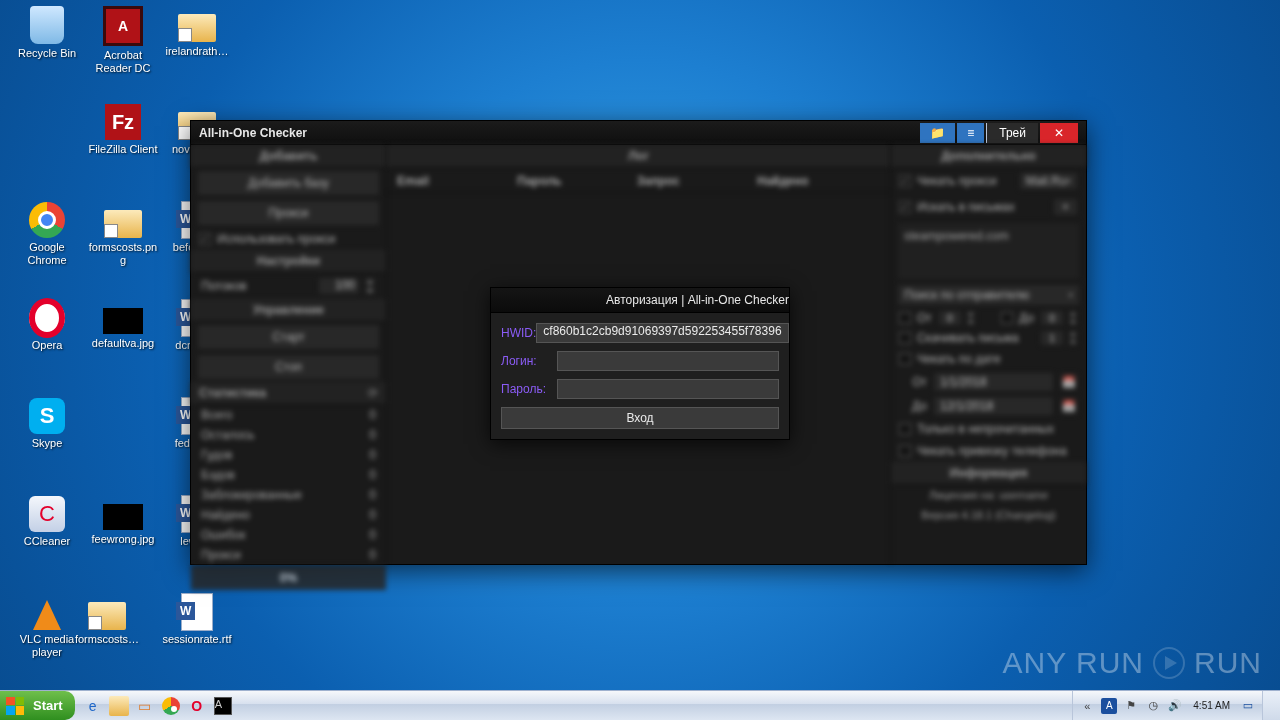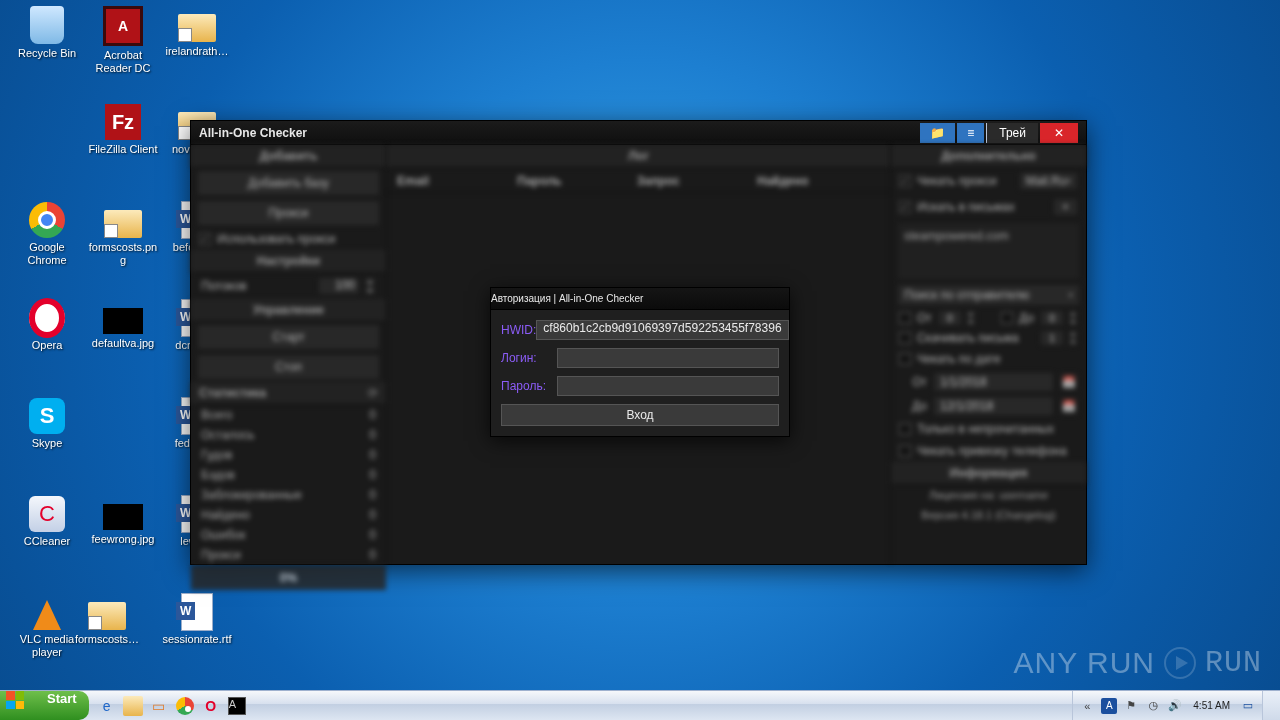--- a/index.html
+++ b/index.html
@@ -177,23 +177,23 @@
     width: 300px;
     background: #1f1f1f;
     border: 1px solid #000;
     box-shadow: 0 4px 18px rgba(0,0,0,0.7);
     color: #dedede;
     font-size: 12px;
   }
   .modal .m-title{
     background: linear-gradient(#151515,#0b0b0b);
     color:#e8e8e8;
-    text-align:left;
+    text-align:right;
     padding:5px 0;
-    font-size:10px;
+    font-size:12px;
     border-bottom:1px solid #000;
   }
   .modal .m-body{ padding:10px 10px 10px; }
   .m-row{ display:flex; align-items:center; margin-bottom:8px; }
   .m-row label{ width:56px; color:#8b5cf6; }
   .m-row .m-input{
     flex:1; height:20px;
     background:#3a3a3a; border:1px solid #555;
     color:#eaeaea; padding:0 6px; font-size:12px;
   }
@@ -218,21 +218,21 @@
   
   .taskbar{
     position:absolute; left:0; right:0; bottom:0; height:30px;
     background: linear-gradient(#f6f8fb, #d7e0ee 45%, #c2cfe2 46%, #dde6f2);
     border-top:1px solid #9fb1ce;
     display:flex; align-items:center;
     font-size:11px; color:#222;
   }
   .start-btn{
     height:100%; padding:0 12px 0 6px;
-    display:flex;gap:23px;
+    display:flex;align-items:center;gap:9px;
     background:linear-gradient(#6fbf4b,#2f8f1f);
     color:#fff; font-weight:bold; font-size:13px;
     border-radius:0 10px 10px 0;
     cursor:pointer;
   }
   .start-orb{
     width:18px;height:18px;display:grid;grid-template:1fr 1fr/1fr 1fr;gap:1px;
   }
   .start-orb span:nth-child(1){background:#f35325;}
   .start-orb span:nth-child(2){background:#81bc06;}
@@ -538,21 +538,21 @@
       </div>
   </div>
 </div>
 
 <div class="watermark">
   <span style="font-family:Arial;letter-spacing:1px;display:inline-flex;align-items:center;gap:2px">ANY RUN</span>
   <svg width="34" height="34" viewBox="0 0 34 34">
       <circle cx="17" cy="17" r="15" fill="none" stroke="rgba(255,255,255,0.5)" stroke-width="2"></circle>
       <polygon points="13,10 25,17 13,24" fill="rgba(255,255,255,0.5)"></polygon>
     </svg>
-  <span style="font-family:Liberation Mono, monospace;letter-spacing:1px">RUN</span>
+  <span style="font-family:Liberation Sans, sans-serif;letter-spacing:1px">RUN</span>
 </div>
 
 <div class="taskbar">
   <div class="start-btn">
     <div class="start-orb">
         <span></span>
         <span></span>
         <span></span>
         <span></span>
       </div>

